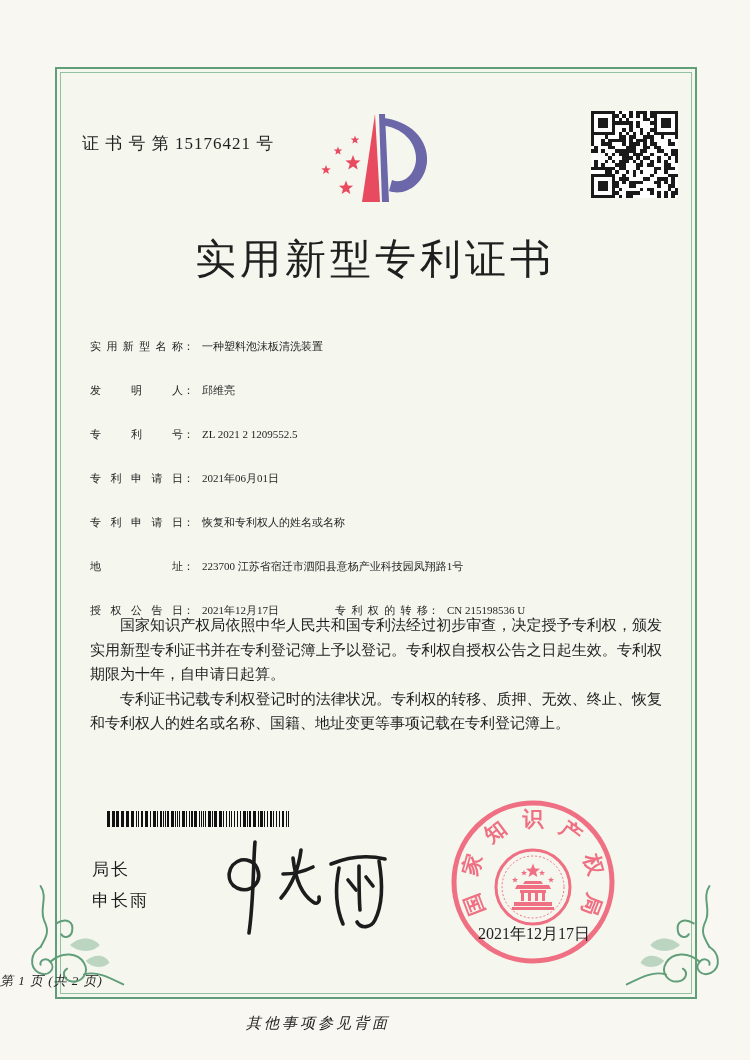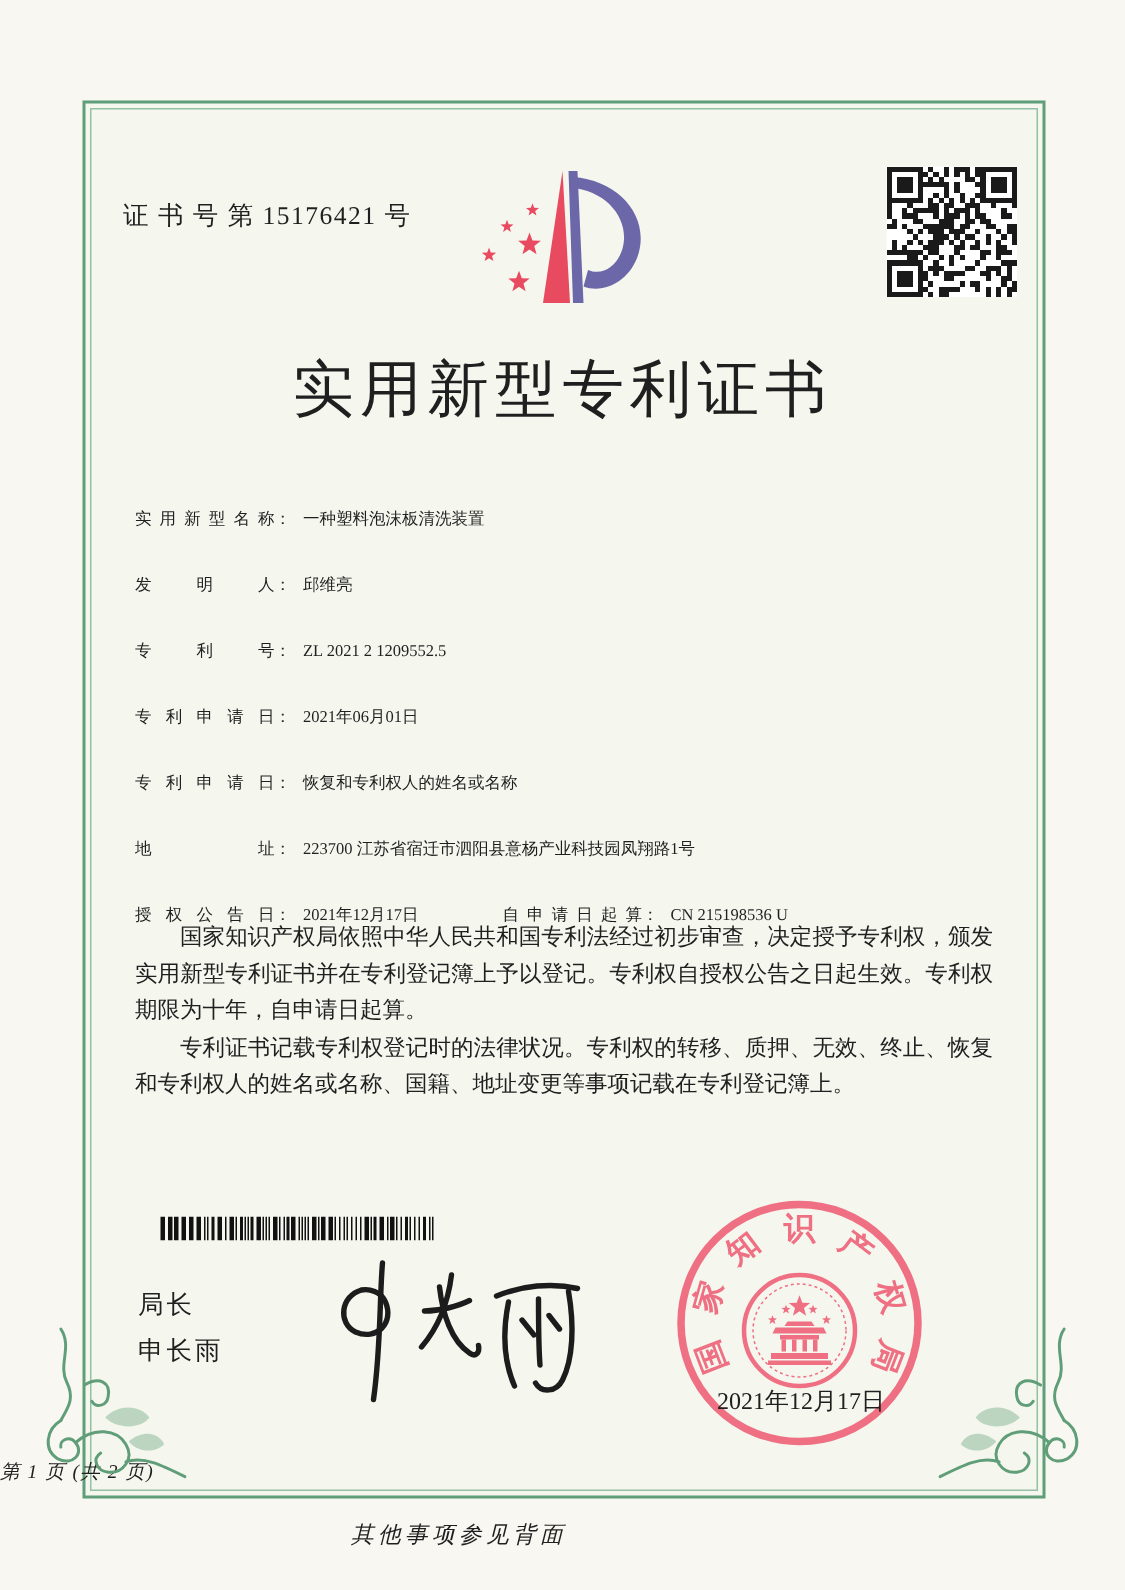--- a/index.html
+++ b/index.html
@@ -62,21 +62,21 @@
 
   .page-info{position:absolute;left:0;top:972px;width:750px;font-size:13px;letter-spacing:1px;font-style:italic;}
 
   .ornament{position:absolute;width:100px;height:128px;}
   .ornament path{stroke:var(--frame);stroke-width:2;fill:none;stroke-linecap:round;}
   .ornament .leaf{fill:var(--frame-light);stroke:none;opacity:.6;}
   .ornament.left{left:26px;top:884px;}
   .ornament.right{left:624px;top:884px;transform:scaleX(-1);}
 
   .back-note{
-    position:absolute;left:0;top:1014px;width:612px;text-align:center;
+    position:absolute;left:12px;top:1014px;width:612px;text-align:center;
     font-size:15px;font-style:italic;letter-spacing:3px;
   }
 </style>
 </head>
 <body>
 
 <div class="page">
 
   <div class="frame-outer">
     <div class="frame-inner"></div>
@@ -431,21 +431,21 @@
     <div class="row">
       <span class="lbl">专利申请日</span><span class="colon">：</span><span class="val">2021年06月01日</span>
     </div>
     <div class="row">
       <span class="lbl">专利申请日</span><span class="colon">：</span><span class="val">恢复和专利权人的姓名或名称</span>
     </div>
     <div class="row">
       <span class="lbl">地址</span><span class="colon">：</span><span class="val">223700 江苏省宿迁市泗阳县意杨产业科技园凤翔路1号</span>
     </div>
     <div class="row">
-      <span class="lbl">授权公告日</span><span class="colon">：</span><span class="val">2021年12月17日</span><span class="lbl grant-right">自申请日起算</span><span class="colon">：</span><span class="val">CN 215198536 U</span>
+      <span class="lbl">授权公告日</span><span class="colon">：</span><span class="val">2021年12月17日</span><span class="lbl grant-right">专利权的转移</span><span class="colon">：</span><span class="val">CN 215198536 U</span>
     </div>
   </div>
 
   <div class="body-text">
     <p>国家知识产权局依照中华人民共和国专利法经过初步审查，决定授予专利权，颁发实用新型专利证书并在专利登记簿上予以登记。专利权自授权公告之日起生效。专利权期限为十年，自申请日起算。</p>
     <p>专利证书记载专利权登记时的法律状况。专利权的转移、质押、无效、终止、恢复和专利权人的姓名或名称、国籍、地址变更等事项记载在专利登记簿上。</p>
   </div>
 
   <svg class="barcode" id="barcode" viewBox="0 0 190 16" preserveAspectRatio="none" aria-hidden="true">
       <rect x="2" y="0" width="3" height="16" fill="#111"></rect>

